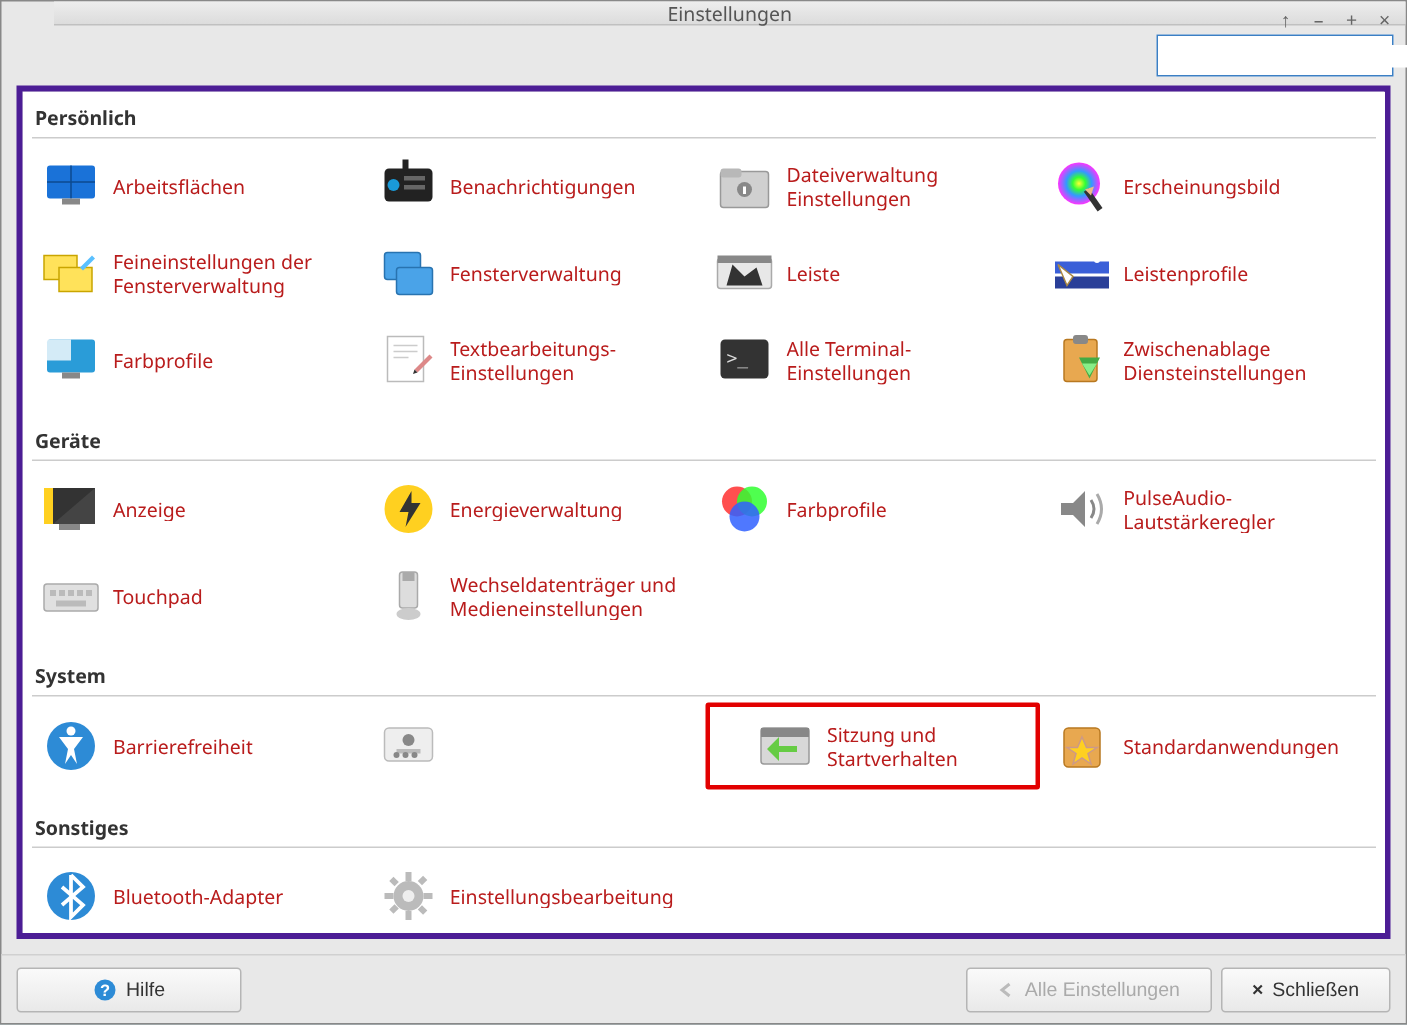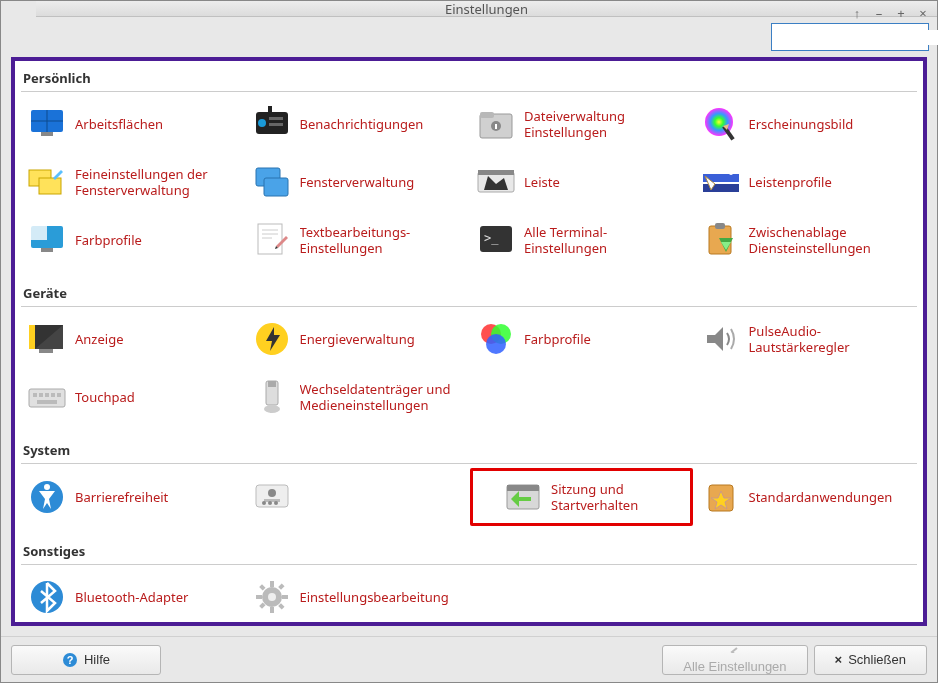--- a/index.html
+++ b/index.html
@@ -140,21 +140,20 @@
     display: inline-flex;
     align-items: center;
     gap: 6px;
     font-size: 13px;
     color: #333;
     cursor: pointer;
   }
   .btn.disabled {
     color: #aaa;
     cursor: default;
-    flex-direction: column;
   }
   .btn.disabled svg path, .btn.disabled svg polyline { stroke:#bbb; }
   .btn-help { width: 150px; justify-content: center; }
   .btn .x { font-weight: bold;}
 </style>
 </head>
 <body>
 
 <div class="window">
   <div class="titlebar">

